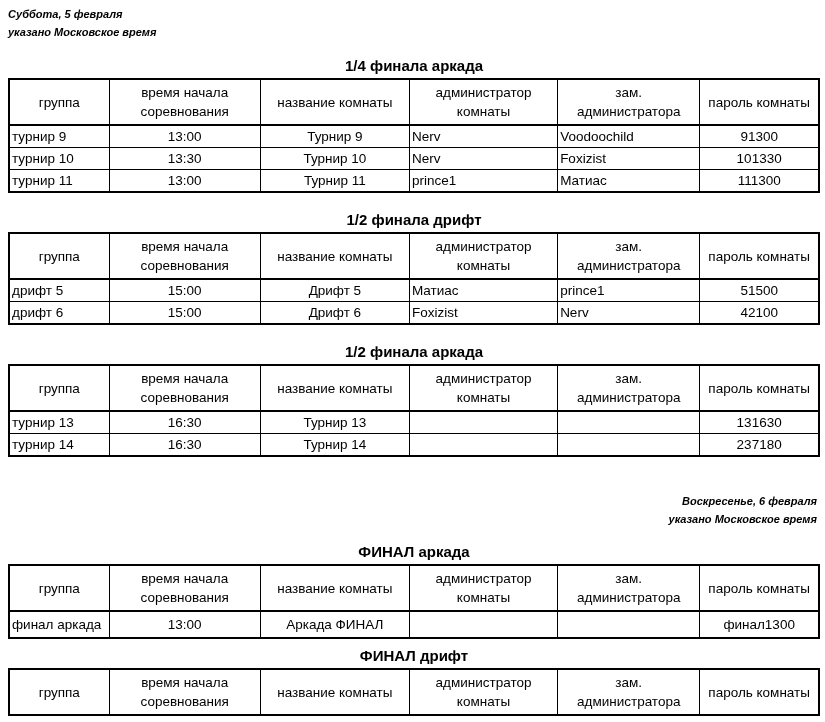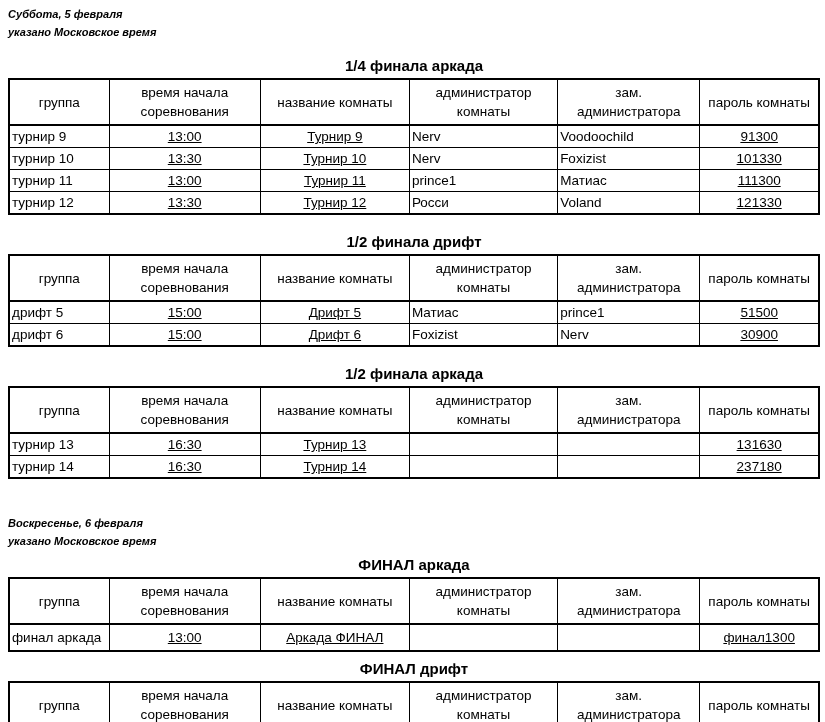--- a/index.html
+++ b/index.html
@@ -14,21 +14,21 @@
     overflow: hidden;
   }
   .day-heading { margin: 0 0 17px 0; }
   .day-heading .line {
     font-weight: bold;
     font-style: italic;
     font-size: 11px;
     line-height: 18px;
     white-space: nowrap;
   }
-  .day-heading.second { margin-top: 35px; margin-bottom: 7px; }
+  .day-heading.second { margin-top: 35px; margin-bottom: 16px; text-align: right; }
 
   .tables-group { }
   .tbl-section { margin-top: 0; }
   .tables-group .tbl-section + .tbl-section { margin-top: 19px; }
   .tables-group.finals .tbl-section + .tbl-section { margin-top: 9px; }
 
   .tbl-title {
     width: 812px;
     text-align: center;
     font-weight: bold;
@@ -60,21 +60,21 @@
     white-space: normal;
     padding: 1px 4px;
   }
   table.sched td {
     height: 19px;
     vertical-align: middle;
     padding: 1px 2px;
   }
   .tables-group.finals table.sched td { height: 23px; }
   td.al { text-align: left; padding-left: 4px; }
-  td.ac { text-align: center; text-decoration: underline; }
+  td.ac { text-align: center; }
 </style>
 </head>
 <body>
 
 <div class="day-heading">
   <div class="line">Суббота, 5 февраля</div>
   <div class="line">указано Московское время</div>
 </div>
 
 <div class="tables-group" id="group-day1">
@@ -117,28 +117,20 @@
             <td class="ac">101330</td>
           </tr>
           <tr>
             <td class="al">турнир 11</td>
             <td class="ac">13:00</td>
             <td class="ac">Турнир 11</td>
             <td class="al">prince1</td>
             <td class="al">Матиас</td>
             <td class="ac">111300</td>
           </tr>
-          <tr>
-            <td class="al">турнир 12</td>
-            <td class="ac">13:30</td>
-            <td class="ac">Турнир 12</td>
-            <td class="al">Росси</td>
-            <td class="al">Voland</td>
-            <td class="ac">121330</td>
-          </tr>
         </tbody>
       </table>
     </section>
     <section class="tbl-section">
       <div class="tbl-title">1/2 финала дрифт</div>
       <table class="sched">
         <colgroup>
           <col style="width: 100px;">
           <col style="width: 151px;">
           <col style="width: 149px;">
@@ -164,21 +156,21 @@
             <td class="al">Матиас</td>
             <td class="al">prince1</td>
             <td class="ac">51500</td>
           </tr>
           <tr>
             <td class="al">дрифт 6</td>
             <td class="ac">15:00</td>
             <td class="ac">Дрифт 6</td>
             <td class="al">Foxizist</td>
             <td class="al">Nerv</td>
-            <td class="ac">30900</td>
+            <td class="ac">42100</td>
           </tr>
         </tbody>
       </table>
     </section>
     <section class="tbl-section">
       <div class="tbl-title">1/2 финала аркада</div>
       <table class="sched">
         <colgroup>
           <col style="width: 100px;">
           <col style="width: 151px;">

